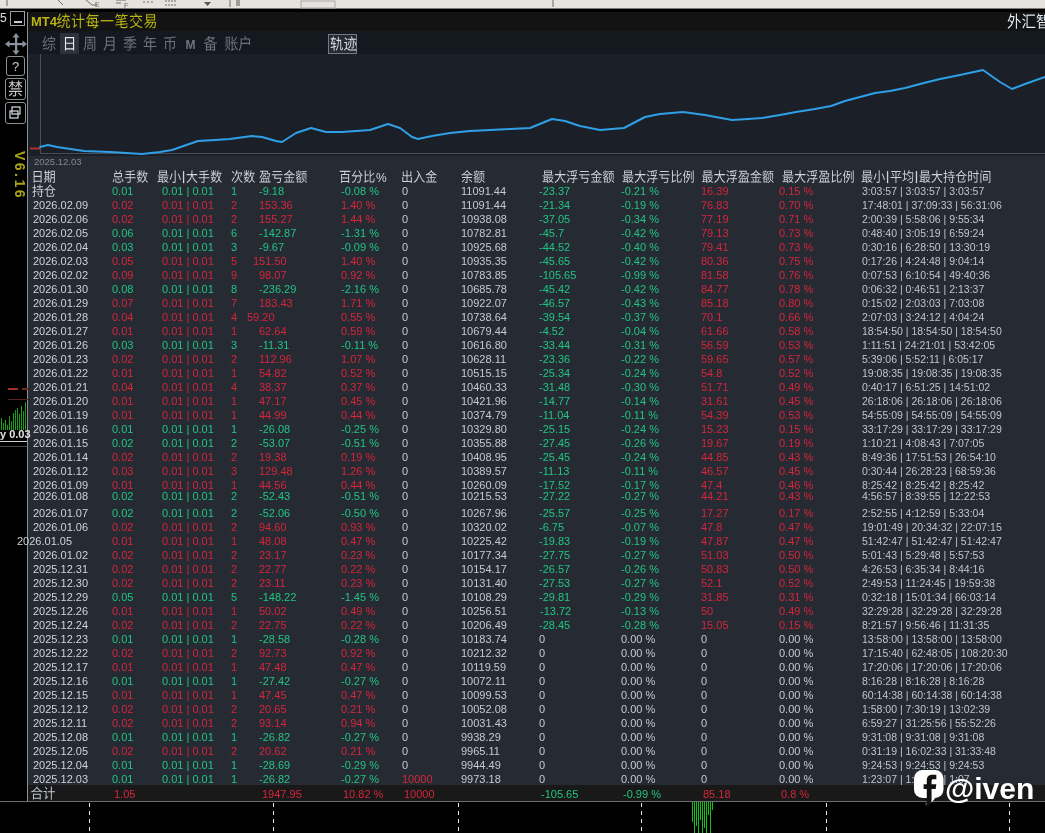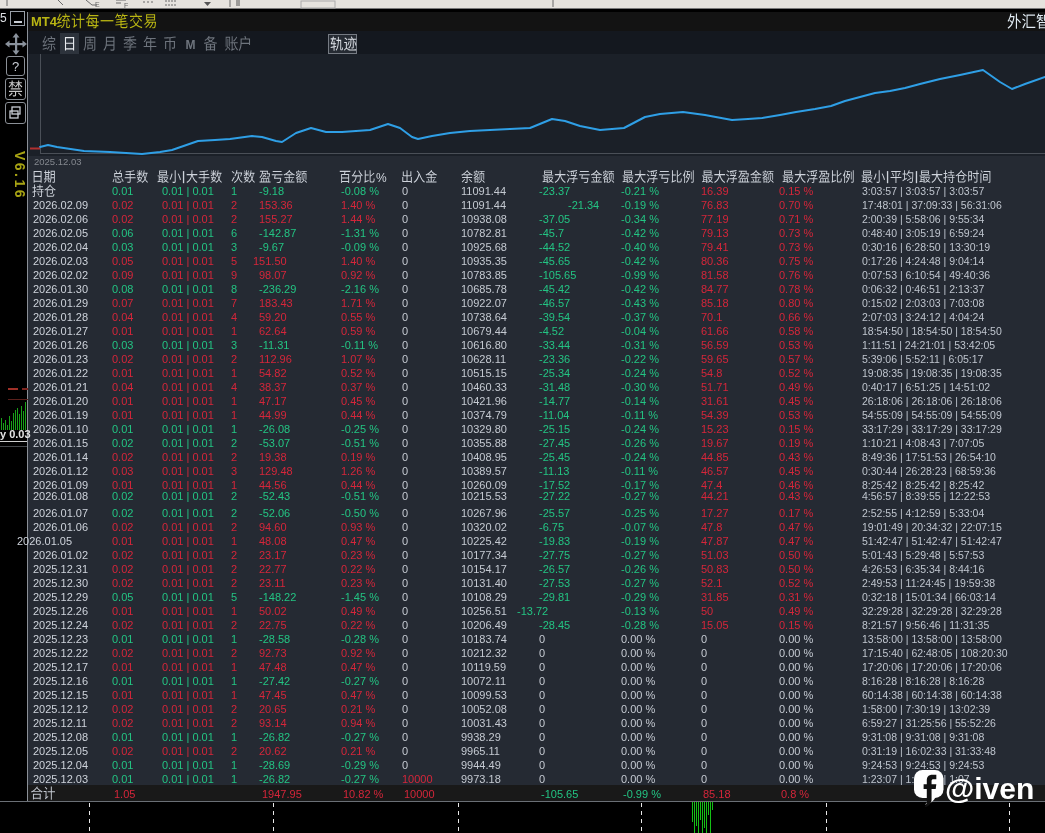--- a/index.html
+++ b/index.html
@@ -81,21 +81,21 @@
     </div>
 <div class="row" style="top:198.0px">
       <s class="d" style="left:33px">2026.02.09</s>
       <s class="r" style="left:112px">0.02</s>
       <s class="r" style="left:162px">0.01 | 0.01</s>
       <s class="r" style="left:231px">2</s>
       <s class="r" style="left:259px">153.36</s>
       <s class="r" style="left:341px">1.40 %</s>
       <s class="w2" style="left:402px">0</s>
       <s class="w" style="left:461px">11091.44</s>
-      <s class="g" style="left:568px">-21.34</s>
+      <s class="g" style="left:539px">-21.34</s>
       <s class="g" style="left:621px">-0.19 %</s>
       <s class="r" style="left:701px">76.83</s>
       <s class="r" style="left:779px">0.70 %</s>
       <s class="t" style="left:862px">17:48:01 | 37:09:33 | 56:31:06</s>
     </div>
 <div class="row" style="top:212.0px">
       <s class="d" style="left:33px">2026.02.06</s>
       <s class="r" style="left:112px">0.02</s>
       <s class="r" style="left:162px">0.01 | 0.01</s>
       <s class="r" style="left:231px">2</s>
@@ -197,21 +197,21 @@
       <s class="g" style="left:621px">-0.43 %</s>
       <s class="r" style="left:701px">85.18</s>
       <s class="r" style="left:779px">0.80 %</s>
       <s class="t" style="left:862px">0:15:02 | 2:03:03 | 7:03:08</s>
     </div>
 <div class="row" style="top:310.1px">
       <s class="d" style="left:33px">2026.01.28</s>
       <s class="r" style="left:112px">0.04</s>
       <s class="r" style="left:162px">0.01 | 0.01</s>
       <s class="r" style="left:231px">4</s>
-      <s class="r" style="left:259px">59.20</s>
+      <s class="r" style="left:247px">59.20</s>
       <s class="r" style="left:341px">0.55 %</s>
       <s class="w2" style="left:402px">0</s>
       <s class="w" style="left:461px">10738.64</s>
       <s class="g" style="left:539px">-39.54</s>
       <s class="g" style="left:621px">-0.37 %</s>
       <s class="r" style="left:701px">70.1</s>
       <s class="r" style="left:779px">0.66 %</s>
       <s class="t" style="left:862px">2:07:03 | 3:24:12 | 4:04:24</s>
     </div>
 <div class="row" style="top:324.1px">
@@ -313,21 +313,21 @@
       <s class="r" style="left:341px">0.44 %</s>
       <s class="w2" style="left:402px">0</s>
       <s class="w" style="left:461px">10374.79</s>
       <s class="g" style="left:539px">-11.04</s>
       <s class="g" style="left:621px">-0.11 %</s>
       <s class="r" style="left:701px">54.39</s>
       <s class="r" style="left:779px">0.53 %</s>
       <s class="t" style="left:862px">54:55:09 | 54:55:09 | 54:55:09</s>
     </div>
 <div class="row" style="top:422.2px">
-      <s class="d" style="left:33px">2026.01.10</s>
+      <s class="d" style="left:33px">2026.01.16</s>
       <s class="g" style="left:112px">0.01</s>
       <s class="g" style="left:162px">0.01 | 0.01</s>
       <s class="g" style="left:231px">1</s>
       <s class="g" style="left:259px">-26.08</s>
       <s class="g" style="left:341px">-0.25 %</s>
       <s class="w2" style="left:402px">0</s>
       <s class="w" style="left:461px">10329.80</s>
       <s class="g" style="left:539px">-25.15</s>
       <s class="g" style="left:621px">-0.24 %</s>
       <s class="r" style="left:701px">15.23</s>
@@ -516,21 +516,21 @@
     </div>
 <div class="row" style="top:604.3px">
       <s class="d" style="left:33px">2025.12.26</s>
       <s class="r" style="left:112px">0.01</s>
       <s class="r" style="left:162px">0.01 | 0.01</s>
       <s class="r" style="left:231px">1</s>
       <s class="r" style="left:259px">50.02</s>
       <s class="r" style="left:341px">0.49 %</s>
       <s class="w2" style="left:402px">0</s>
       <s class="w" style="left:461px">10256.51</s>
-      <s class="g" style="left:517px">-13.72</s>
+      <s class="g" style="left:540px">-13.72</s>
       <s class="g" style="left:621px">-0.13 %</s>
       <s class="r" style="left:701px">50</s>
       <s class="r" style="left:779px">0.49 %</s>
       <s class="t" style="left:862px">32:29:28 | 32:29:28 | 32:29:28</s>
     </div>
 <div class="row" style="top:618.3px">
       <s class="d" style="left:33px">2025.12.24</s>
       <s class="r" style="left:112px">0.02</s>
       <s class="r" style="left:162px">0.01 | 0.01</s>
       <s class="r" style="left:231px">2</s>

